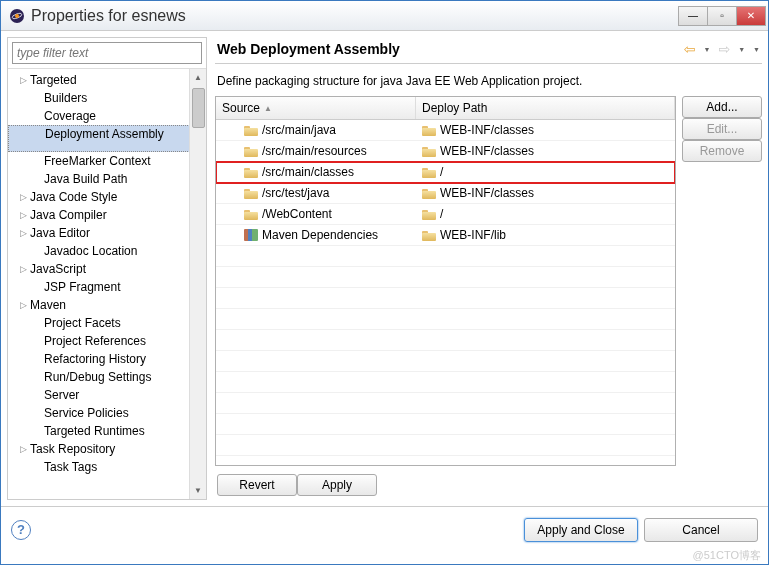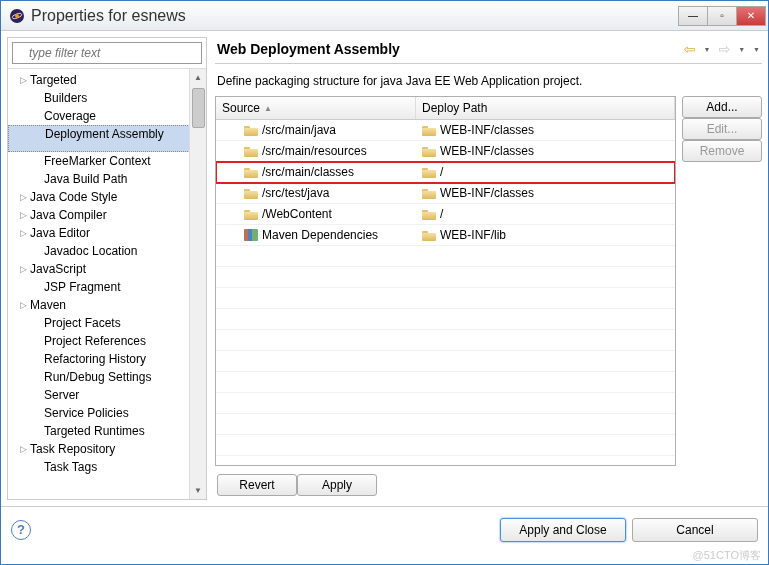--- a/index.html
+++ b/index.html
@@ -6,21 +6,21 @@
 body { font-family: "Segoe UI", Tahoma, sans-serif; font-size: 12px; background: #fff; color: #000; width: 769px; height: 565px; overflow: hidden; border: 1px solid #3a79bf; }
 .titlebar { height: 30px; background: linear-gradient(#fff, #e8ecf1); display: flex; align-items: center; padding: 0 2px 0 8px; border-bottom: 1px solid #ccc; }
 .titlebar .eclipse-icon { width: 16px; height: 16px; margin-right: 6px; }
 .titlebar .title { flex: 1; color: #333; font-size: 16px; }
 .win-btns { display: flex; gap: 0; }
 .win-btn { width: 30px; height: 20px; display: flex; align-items: center; justify-content: center; border: 1px solid #aaa; background: linear-gradient(#f5f5f5, #ddd); font-size: 10px; margin-left: -1px; }
 .win-btn.close { background: linear-gradient(#e57373, #c93b3b); color: #fff; }
 .content { display: flex; height: 475px; padding: 6px; }
 .left-panel { width: 200px; display: flex; flex-direction: column; border: 1px solid #ccc; }
 .filter-box { margin: 4px; }
-.filter-input { width: 100%; padding: 3px 16px; border: 1px solid #999; color: #888; font-style: italic; font-size: 12px; }
+.filter-input { width: 100%; padding: 3px 4px; border: 1px solid #999; color: #888; font-style: italic; font-size: 12px; }
 .tree-wrap { flex: 1; overflow: hidden; position: relative; border-top: 1px solid #ddd; }
 .tree { overflow-y: auto; height: 100%; padding: 2px 0; }
 .tree-item { padding: 2px 4px 2px 12px; display: flex; align-items: center; cursor: default; white-space: nowrap; }
 .tree-item .arrow { width: 10px; display: inline-block; color: #888; font-size: 9px; }
 .tree-item.child { padding-left: 26px; }
 .tree-item.selected { background: #c8d8ee; border: 1px dotted #888; padding-top:1px; padding-bottom:10px;}
 .scrollbar-v { position: absolute; right: 0; top: 0; bottom: 0; width: 17px; background: #f0f0f0; border-left: 1px solid #ddd; display: flex; flex-direction: column; align-items: center; }
 .scrollbar-v .sbtn { height: 17px; width: 100%; display: flex; align-items: center; justify-content: center; color: #666; font-size: 8px; }
 .scrollbar-v .thumb { width: 13px; height: 40px; background: #ccc; border: 1px solid #aaa; border-radius: 2px; margin-top: 2px; }
 .right-panel { flex: 1; display: flex; flex-direction: column; padding-left: 8px; }
@@ -49,21 +49,21 @@
 .folder-icon::after { content: ""; position: absolute; top: 3px; left: 0; width: 14px; height: 8px; background: linear-gradient(#f5e0a0, #e0b85c); border-radius: 1px; }
 .lib-icon { width: 14px; height: 12px; background: linear-gradient(90deg, #c07050 30%, #5080c0 30% 60%, #70b070 60%); border-radius: 1px; }
 .btn-col { width: 80px; display: flex; flex-direction: column; gap: 0; }
 .btn { padding: 3px 8px; border: 1px solid #aaa; background: linear-gradient(#fdfdfd, #e8e8e8); border-radius: 3px; text-align: center; font-size: 12px; cursor: default; }
 .btn.disabled { color: #999; }
 .footer-btns { display: flex; padding: 8px 2px 4px 2px; }
 .footer-btns .btn { width: 80px; }
 .bottom-bar { height: 46px; border-top: 1px solid #ccc; display: flex; align-items: center; padding: 0 10px; justify-content: space-between; }
 .help-icon { width: 20px; height: 20px; border: 1.5px solid #5080c0; border-radius: 50%; display: flex; align-items: center; justify-content: center; color: #5080c0; font-weight: bold; font-size: 13px; }
 .bottom-btns { display: flex; gap: 6px; }
-.bottom-btns .btn { width: 126px; padding: 4px 8px; }
+.bottom-btns .btn { width: 114px; padding: 4px 8px; }
 .bottom-btns .btn.primary { border: 1px solid #4a90d9; box-shadow: 0 0 2px #4a90d9; }
 .watermark { position: absolute; right: 8px; bottom: 2px; color: #ccc; font-size: 11px; }
 .sort-ind { font-size: 8px; color: #888; }
 </style>
 </head>
 <body>
 
 <div class="titlebar">
   <svg class="eclipse-icon" viewBox="0 0 16 16">
       <circle cx="8" cy="8" r="7" fill="#2c2255"></circle>

